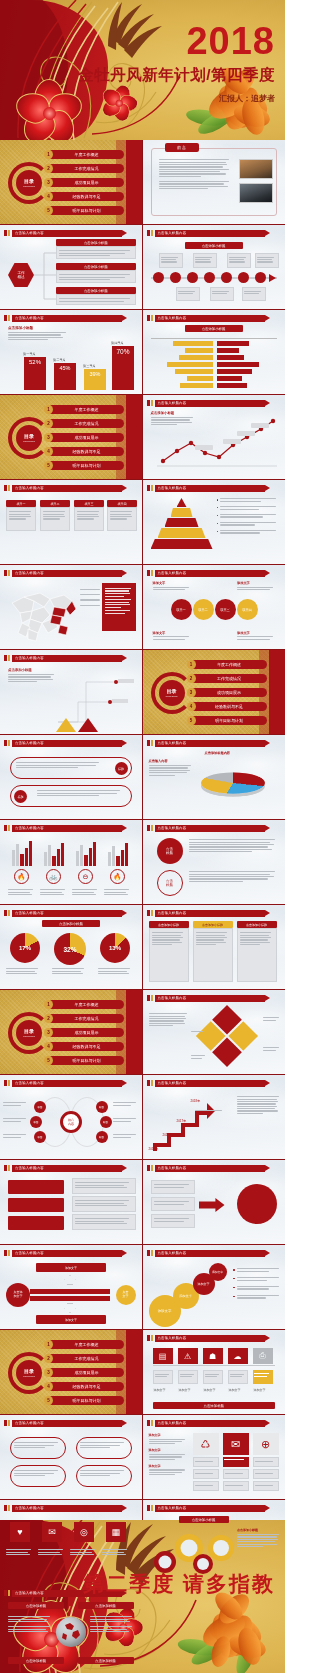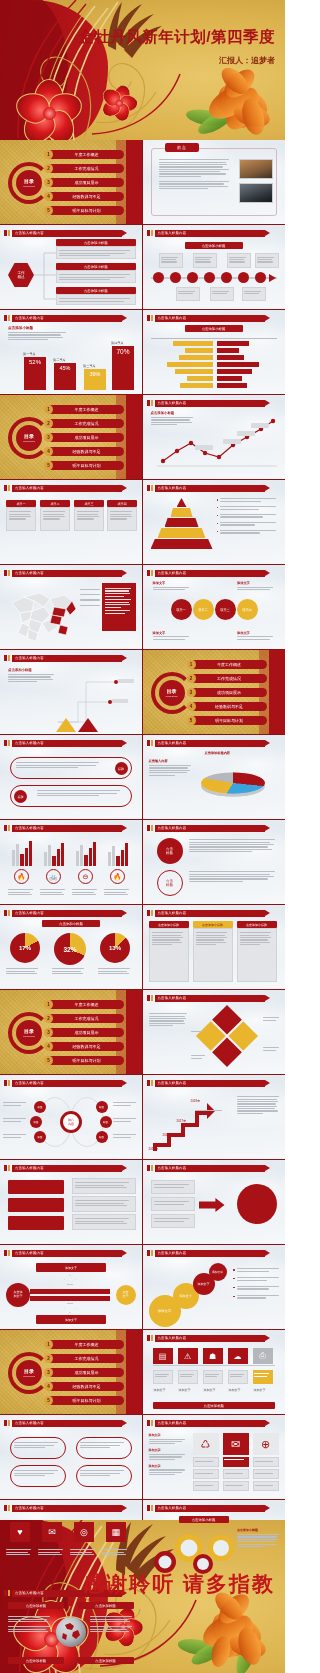--- a/index.html
+++ b/index.html
@@ -222,20 +222,21 @@
       <i style="transform:rotate(90deg) translate(-6px,2px);"></i>
       <i style="transform:rotate(120deg) translate(4px,-6px);"></i>
       <i style="transform:rotate(150deg) translate(8px,4px);"></i>
       <i style="transform:rotate(15deg) translate(16px,10px) scale(.8);"></i>
       <i style="transform:rotate(75deg) translate(18px,-10px) scale(.8);"></i>
       <i style="transform:rotate(135deg) translate(-14px,12px) scale(.75);"></i>
       <i style="transform:rotate(45deg) translate(-18px,-12px) scale(.7);"></i>
     </div>
 
     <div class="cover-text" style="top:22px;">
+      <div class="cover-year">2018</div>
       <div class="cover-title">金牡丹风新年计划/第四季度</div>
       <div class="cover-sub">汇报人：追梦者</div>
     </div>
   </div>
 
   <div class="grid" style="top:140px;">
 
     <div class="slide gold">
       <div class="gold-noise"></div>
       <div class="gold-sidebar sb2"></div>
@@ -1556,17 +1557,17 @@
       <i style="transform:rotate(120deg) translate(4px,-6px);"></i>
       <i style="transform:rotate(150deg) translate(8px,4px);"></i>
       <i style="transform:rotate(15deg) translate(18px,12px) scale(.82);"></i>
       <i style="transform:rotate(75deg) translate(20px,-12px) scale(.82);"></i>
       <i style="transform:rotate(135deg) translate(-16px,14px) scale(.78);"></i>
       <i style="transform:rotate(45deg) translate(-20px,-14px) scale(.72);"></i>
       <i style="transform:rotate(105deg) translate(24px,6px) scale(.68);"></i>
     </div>
 
     <div class="cover-text" style="top:50px;">
-      <div class="closing-title">感谢聆听 请多指教</div>
+      <div class="closing-title">第二季度 请多指教</div>
     </div>
   </div>
 
 </div>
 
 </body></html>

